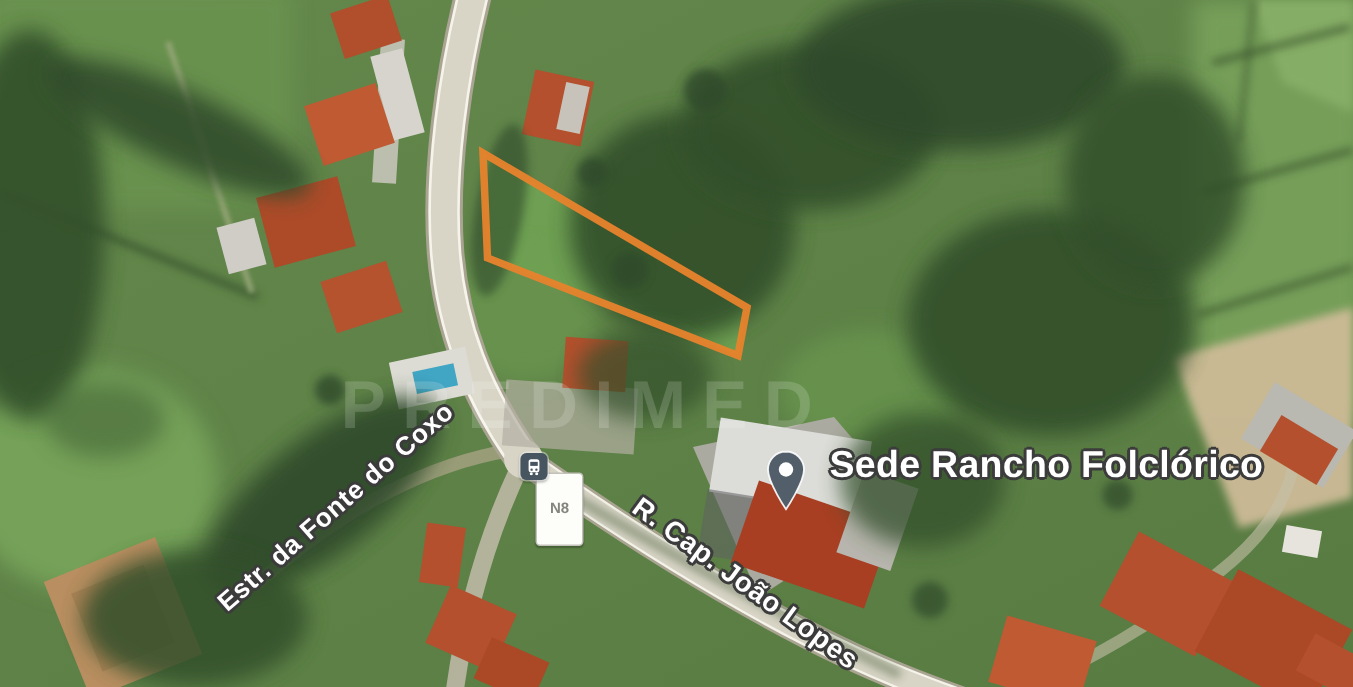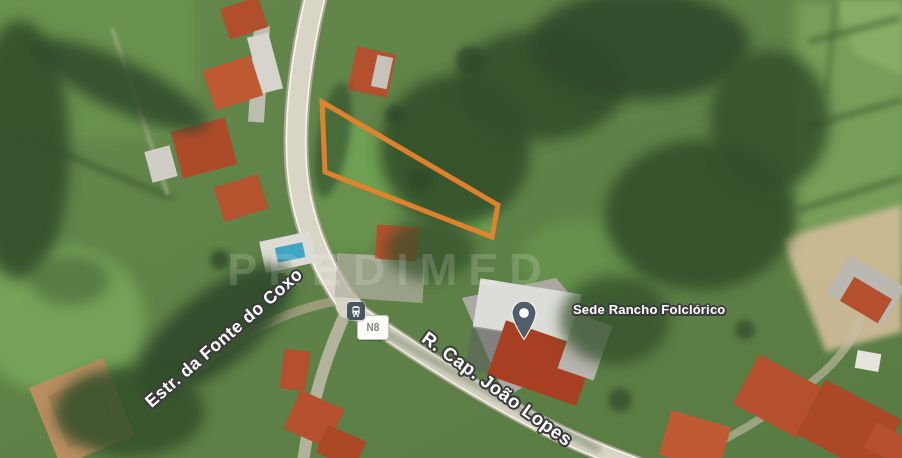--- a/index.html
+++ b/index.html
@@ -8,33 +8,33 @@
   #terrain{position:absolute;inset:0;display:block;}
   .overlay{position:absolute;inset:0;pointer-events:none;}
   .map-label{position:absolute;color:#fff;font-weight:700;white-space:nowrap;
     text-shadow:-1.5px -1.5px 0 #3c3c3c,1.5px -1.5px 0 #3c3c3c,
                 -1.5px 1.5px 0 #3c3c3c,1.5px 1.5px 0 #3c3c3c,
                 0 -2px 0 #3c3c3c,0 2px 0 #3c3c3c,-2px 0 0 #3c3c3c,2px 0 0 #3c3c3c;}
   .street1{left:224px;top:338px;font-size:17.5px;letter-spacing:.5px;
     transform:translate(-50%,-50%) rotate(-41deg);}
   .street2{left:497px;top:389px;font-size:18.5px;letter-spacing:.5px;
     transform:translate(-50%,-50%) rotate(36deg);}
-  .place-label{left:573px;top:299px;font-size:13px;line-height:22px;
+  .place-label{left:553px;top:299px;font-size:25px;line-height:22px;
     font-weight:600;letter-spacing:.2px;}
   .watermark{position:absolute;left:130px;top:244px;width:520px;text-align:center;
     font-size:45px;font-weight:700;letter-spacing:11px;color:#ffffff;opacity:.16;
     font-family:"Liberation Sans",sans-serif;}
   .pin{position:absolute;left:509px;top:300px;width:30px;height:41px;}
   .bus{position:absolute;left:347px;top:302px;width:18px;height:18px;
     background:#46555f;border-radius:4px;display:flex;align-items:center;
     justify-content:center;box-shadow:0 0 0 1px rgba(255,255,255,.45),0 1px 2px rgba(0,0,0,.4);}
   .shield{position:absolute;left:357px;top:315px;min-width:24px;height:15px;
     background:#fdfdf9;border:1px solid #c3c2ba;border-radius:3px;color:#85857f;
     font-size:10px;font-weight:700;display:flex;align-items:center;justify-content:center;
-    padding:4px 3px;box-shadow:0 1px 1px rgba(0,0,0,.25);}
+    padding:16px 3px;box-shadow:0 1px 1px rgba(0,0,0,.25);}
 </style>
 </head>
 <body>
 
 <div id="stage">
 
   <svg id="terrain" viewBox="0 0 902 458" width="902" height="458">
     <defs>
       <filter id="b7" x="-60%" y="-60%" width="220%" height="220%">
           <feGaussianBlur stdDeviation="7"></feGaussianBlur>

